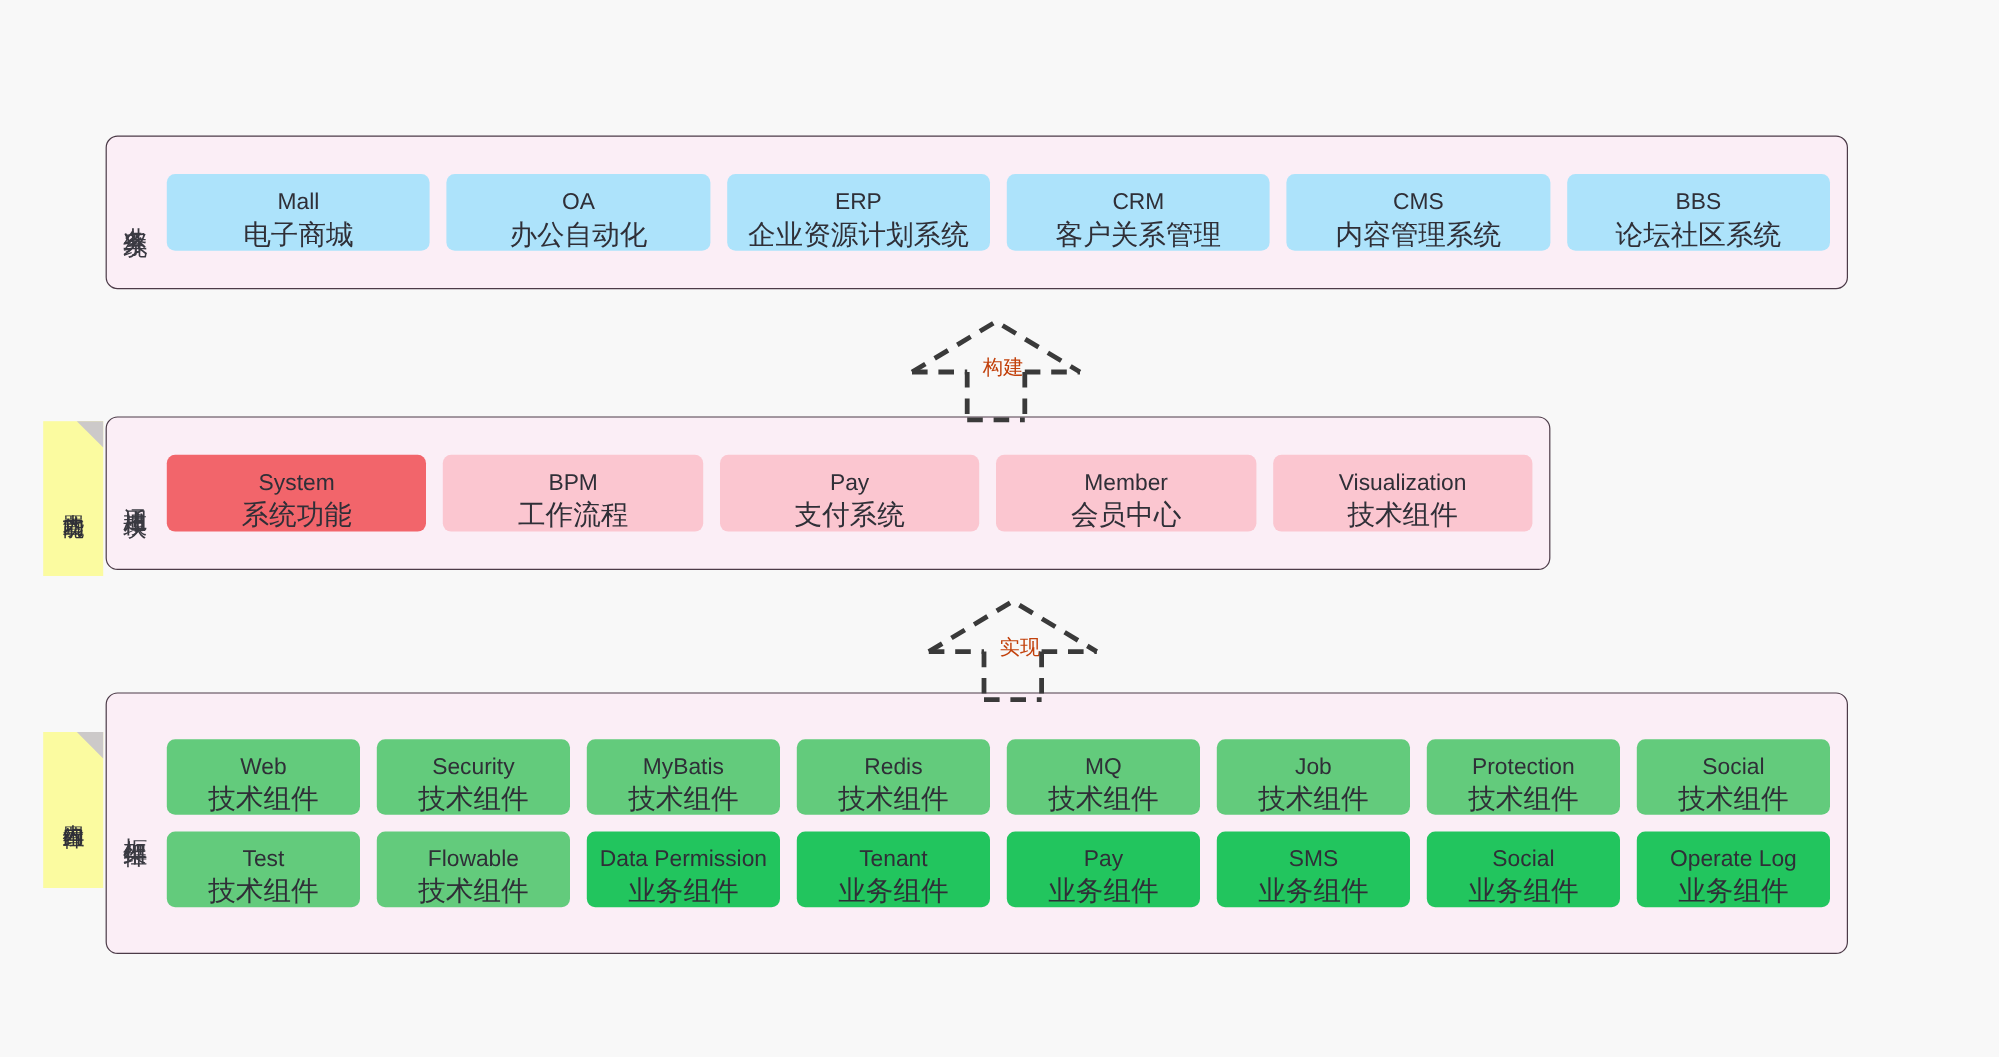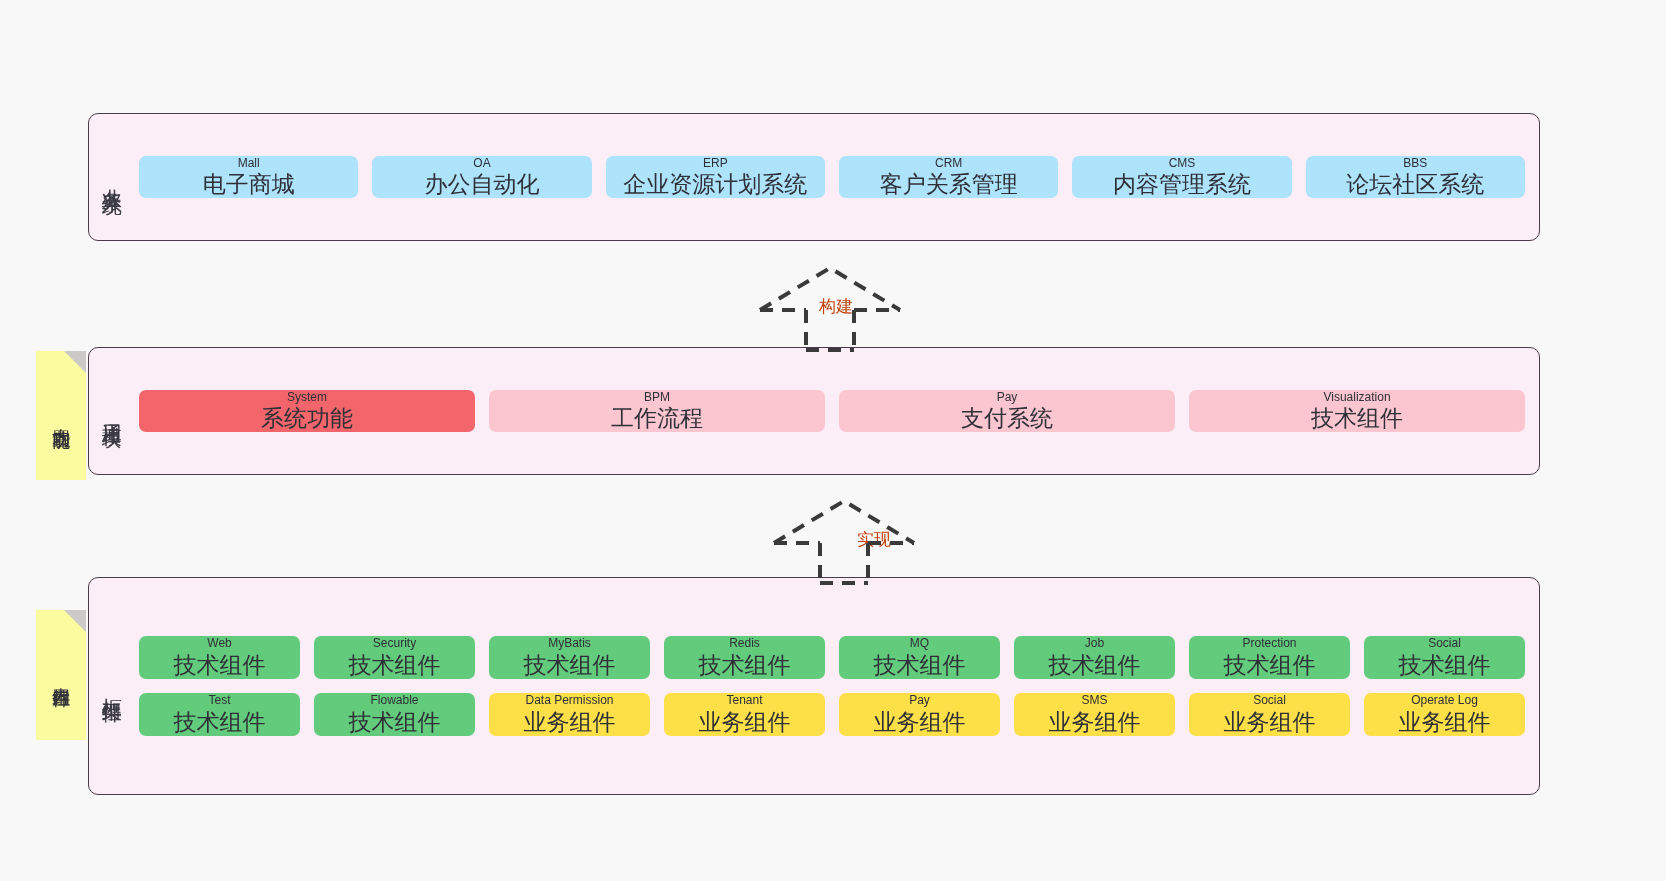--- a/index.html
+++ b/index.html
@@ -58,29 +58,29 @@
     flex: 1 1 0;
     border-radius: 7px;
     display: flex;
     flex-direction: column;
     align-items: center;
     justify-content: center;
     text-align: center;
     line-height: 1.22;
     user-select: none;
   }
-  .cell .t1 { font-size: 12px; color: #2f2f37; }
+  .cell .t1 { font-size: 19px; color: #2f2f37; margin-top: 12px; }
   .cell .t2 { font-size: 23px; color: #2f2f37; }
 
   
   .c-blue       { background: #ade3fb; }
   .c-red-strong { background: #f2656b; }
   .c-red-light  { background: #fbc6d0; text-align: right; }
   .c-green-strong { background: #63cb7c; }
-  .c-green-light  { background: #fde047; }
+  .c-green-light  { background: #22c55e; }
 
   
   .sticky {
     position: absolute;
     background: #fbfba0;
     width: 50px;
     display: flex;
     align-items: center;
     justify-content: center;
     font-size: 18px;
@@ -162,55 +162,59 @@
       <polyline points="54,90 102,90" fill="none" stroke="#3a3a3a" stroke-width="4" stroke-dasharray="13,9"></polyline>
     </svg>
   </div>
   <div class="gen-label" style="left:819px; top:295px;">构建</div>
 
   <div class="sticky" style="left:36px; top:351px; height:129px;">
     <span class="fold"></span>
     <span>内置功能</span>
   </div>
 
-  <div class="layer" id="layer-common" style="left:88px; top:347px; width:1452px; height:128px;">
+  <div class="layer" id="layer-common" style="left:88px; top:347px; width:1204px; height:128px;">
     <div class="layer-title">通用模块</div>
     <div class="layer-body">
       <div class="row">
         <div class="cell c-red-strong">
           <span class="t1">System</span>
           <span class="t2">系统功能</span>
         </div>
         <div class="cell c-red-light">
           <span class="t1">BPM</span>
           <span class="t2">工作流程</span>
         </div>
         <div class="cell c-red-light">
           <span class="t1">Pay</span>
           <span class="t2">支付系统</span>
+        </div>
+        <div class="cell c-red-light">
+          <span class="t1">Member</span>
+          <span class="t2">会员中心</span>
         </div>
         <div class="cell c-red-light">
           <span class="t1">Visualization</span>
           <span class="t2">技术组件</span>
         </div>
       </div>
     </div>
   </div>
 
   <div class="gen-arrow" style="left:766px; top:493px; width:156px; height:92px;">
     <svg width="156" height="92" viewBox="0 0 156 92">
       <polyline points="8,50 78,8 148,50" fill="none" stroke="#3a3a3a" stroke-width="4" stroke-dasharray="13,9" stroke-linecap="butt"></polyline>
       <polyline points="8,50 54,50" fill="none" stroke="#3a3a3a" stroke-width="4" stroke-dasharray="13,9"></polyline>
       <polyline points="102,50 148,50" fill="none" stroke="#3a3a3a" stroke-width="4" stroke-dasharray="13,9"></polyline>
       <polyline points="54,50 54,90" fill="none" stroke="#3a3a3a" stroke-width="4" stroke-dasharray="13,9"></polyline>
       <polyline points="102,50 102,90" fill="none" stroke="#3a3a3a" stroke-width="4" stroke-dasharray="13,9"></polyline>
       <polyline points="54,90 102,90" fill="none" stroke="#3a3a3a" stroke-width="4" stroke-dasharray="13,9"></polyline>
     </svg>
   </div>
-  <div class="gen-label" style="left:833px; top:528px;margin-left:24px;">实现</div>
+  <div class="gen-label" style="left:833px; top:528px;">实现</div>
 
   <div class="sticky" style="left:36px; top:610px; height:130px;">
     <span class="fold"></span>
     <span>内置组件</span>
   </div>
 
   <div class="layer" id="layer-framework" style="left:88px; top:577px; width:1452px; height:218px;">
     <div class="layer-title">框架组件</div>
     <div class="layer-body">
 

